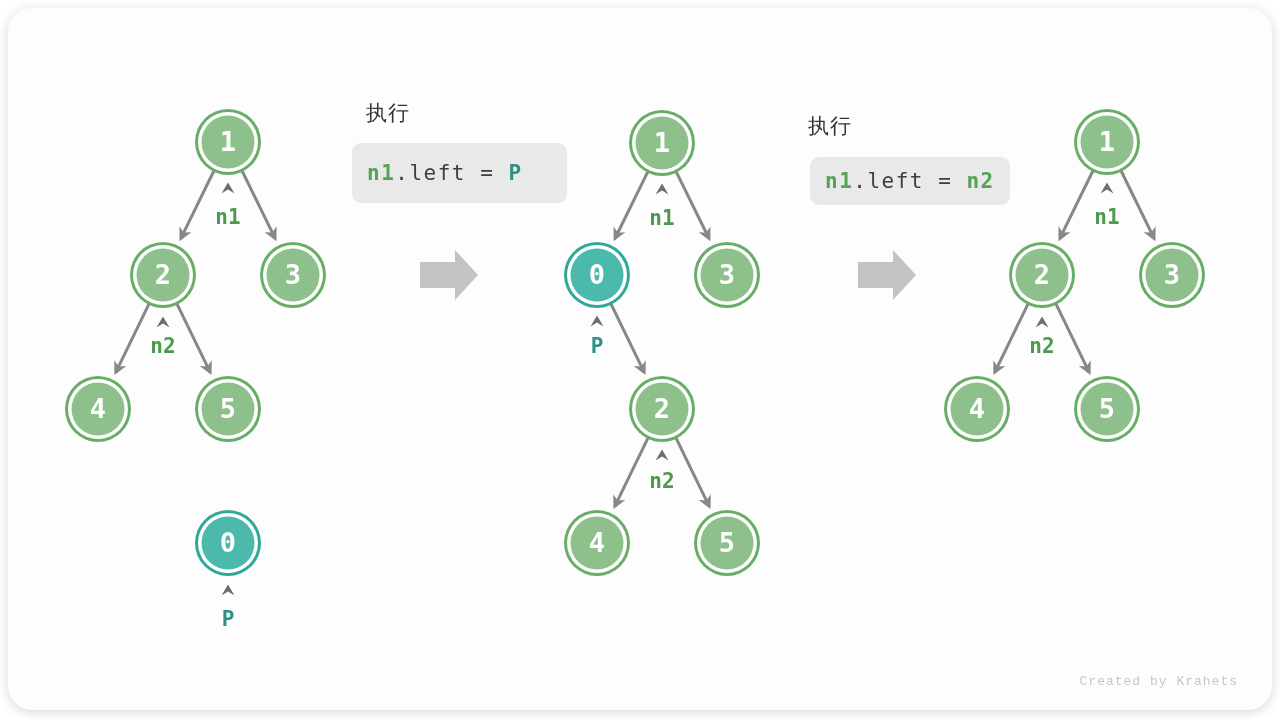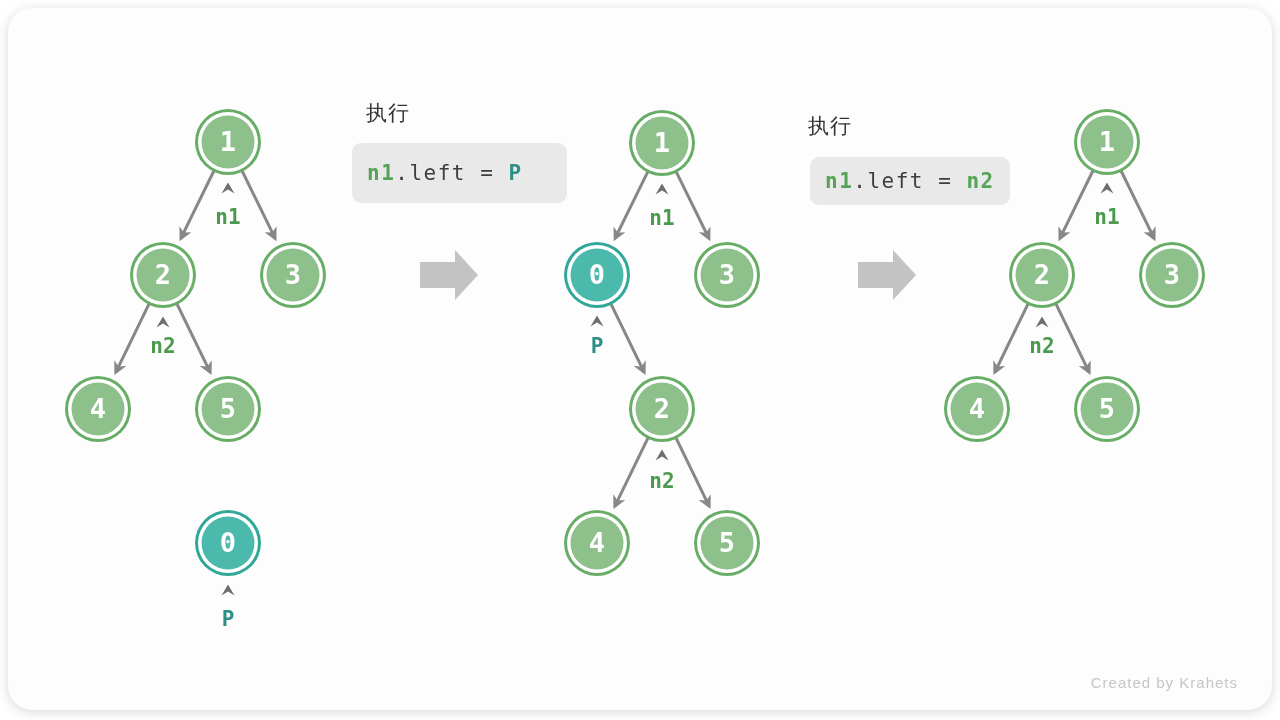--- a/index.html
+++ b/index.html
@@ -30,22 +30,22 @@
   }
   .code-line {
     font-size:21px; line-height:36px; letter-spacing:1.5px;
     padding-left:15px; white-space:pre; color:#3d3d3d;
   }
   .tok-plain { color:#3d3d3d; }
   .tok-green { color:#55a357; font-weight:bold; }
   .tok-teal  { color:#2e8f87; font-weight:bold; }
   .watermark {
     position:absolute; right:42px; top:674px;
-    font-family:Liberation Sans, sans-serif;
-    font-size:15px; color:#c6c6c6; letter-spacing:1px;
+    font-family:Liberation Mono, monospace;
+    font-size:13px; color:#c6c6c6; letter-spacing:1px;
   }
 </style>
 </head>
 <body>
 
 <div class="card"></div>
 
 <svg id="diagram-svg">
     <defs>
       <marker id="arrow" viewBox="0 0 10 10" refX="7.5" refY="5" markerWidth="4.4" markerHeight="4.4" orient="auto-start-reverse">

